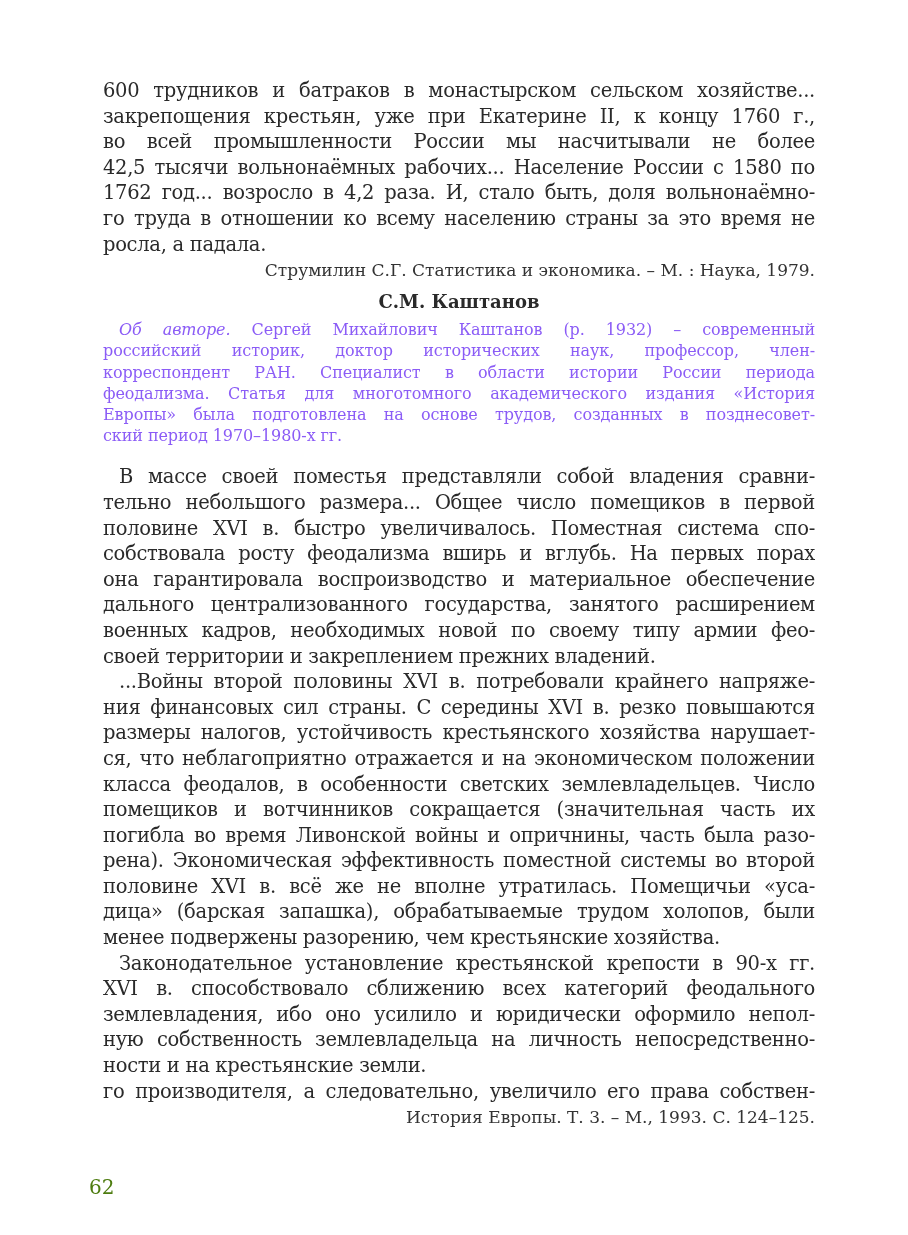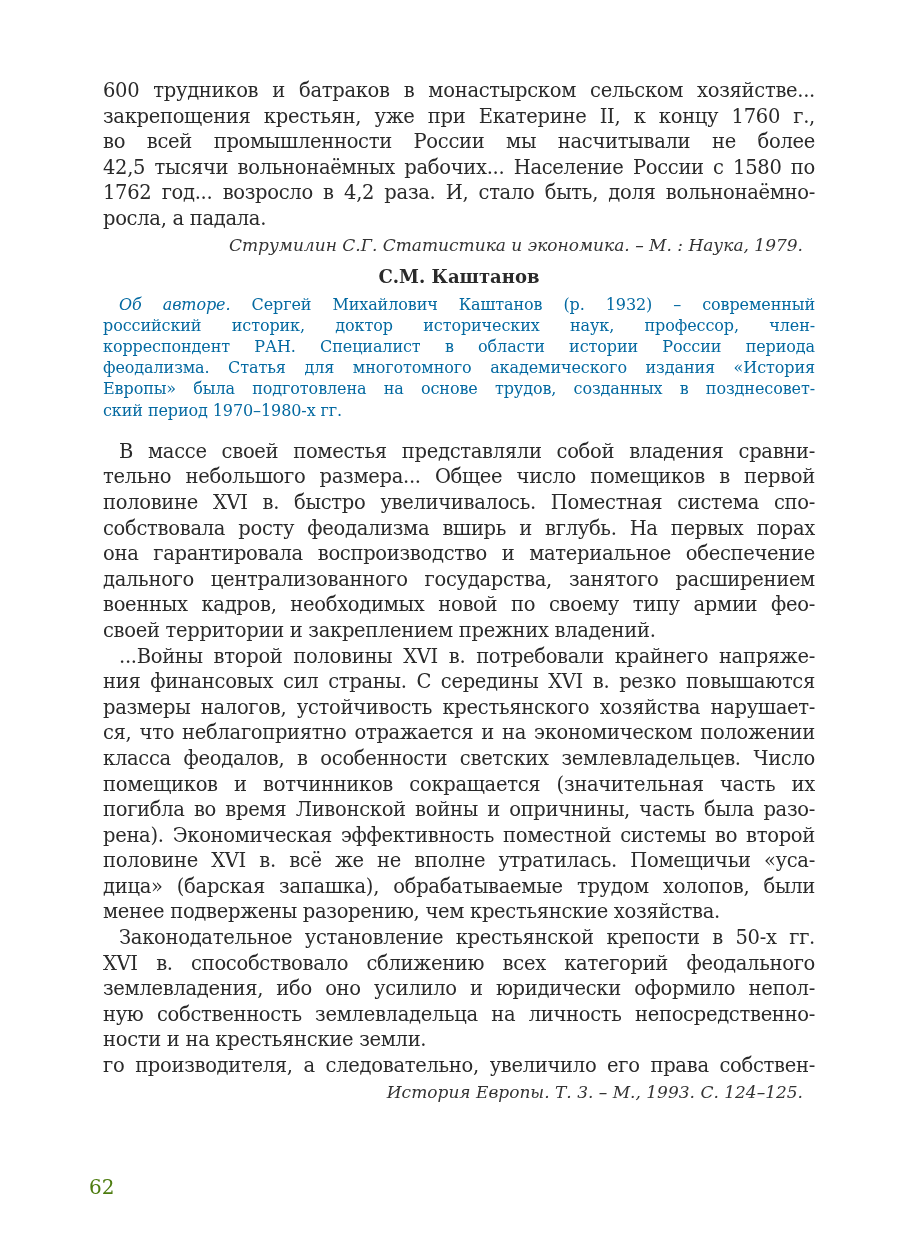--- a/index.html
+++ b/index.html
@@ -27,36 +27,35 @@
       margin: 0;
       text-align: justify;
       letter-spacing: -0.3px;
     }
     .small-p {
       font-size: 16px;
       line-height: 21.2px;
       margin: 0;
       text-align: justify;
       letter-spacing: -0.1px;
-      color: #0369a1;
+      color: #8b5cf6;
     }
     .line {
       display: block;
       text-align: justify;
       text-align-last: justify;
       white-space: nowrap;
     }
     .line.last {
       text-align-last: left;
     }
     .citation {
-      font-style: italic;
       font-size: 17px;
       text-align: right;
-      margin: 2px 12px 0 0;
+      margin: 2px 0 0 0;
       line-height: 22px;
       color: #333;
     }
     .heading {
       font-weight: bold;
       font-size: 18px;
       text-align: center;
       margin: 10px 0 6px 0;
       line-height: 22px;
     }
@@ -74,20 +73,21 @@
 <body>
 
 <div class="page">
 
   <div class="main-p">
     <span class="line">600 трудников и батраков в монастырском сельском хозяйстве...</span>
     <span class="line">закрепощения крестьян, уже при Екатерине II, к концу 1760 г.,</span>
     <span class="line">во всей промышленности России мы насчитывали не более</span>
     <span class="line">42,5 тысячи вольнонаёмных рабочих... Население России с 1580 по</span>
     <span class="line">1762 год... возросло в 4,2 раза. И, стало быть, доля вольнонаёмно-</span>
+    <span class="line">го труда в отношении ко всему населению страны за это время не</span>
     <span class="line last">росла, а падала.</span>
   </div>
   <p class="citation">Струмилин С.Г. Статистика и экономика. – М. : Наука, 1979.</p>
 
   <h2 class="heading">С.М. Каштанов</h2>
 
   <div class="small-p about">
     <span class="line" style="padding-left:16px;"><span class="italic">Об авторе.</span><span> Сергей Михайлович Каштанов (р. 1932) – современный</span></span>
     <span class="line">российский историк, доктор исторических наук, профессор, член-</span>
     <span class="line">корреспондент РАН. Специалист в области истории России периода</span>
@@ -115,21 +115,21 @@
     <span class="line">класса феодалов, в особенности светских землевладельцев. Число</span>
     <span class="line">помещиков и вотчинников сокращается (значительная часть их</span>
     <span class="line">погибла во время Ливонской войны и опричнины, часть была разо-</span>
     <span class="line">рена). Экономическая эффективность поместной системы во второй</span>
     <span class="line">половине XVI в. всё же не вполне утратилась. Помещичьи «уса-</span>
     <span class="line">дица» (барская запашка), обрабатываемые трудом холопов, были</span>
     <span class="line last">менее подвержены разорению, чем крестьянские хозяйства.</span>
   </div>
 
   <div class="main-p">
-    <span class="line" style="padding-left:16px;">Законодательное установление крестьянской крепости в 50-х гг.</span>
+    <span class="line" style="padding-left:16px;">Законодательное установление крестьянской крепости в 90-х гг.</span>
     <span class="line">XVI в. способствовало сближению всех категорий феодального</span>
     <span class="line">землевладения, ибо оно усилило и юридически оформило непол-</span>
     <span class="line">ную собственность землевладельца на личность непосредственно-</span>
     <span class="line last">ности и на крестьянские земли.</span>
     <span class="line">го производителя, а следовательно, увеличило его права собствен-</span>
   </div>
 
   <p class="citation">История Европы. Т. 3. – М., 1993. С. 124–125.</p>
 </div>
 

